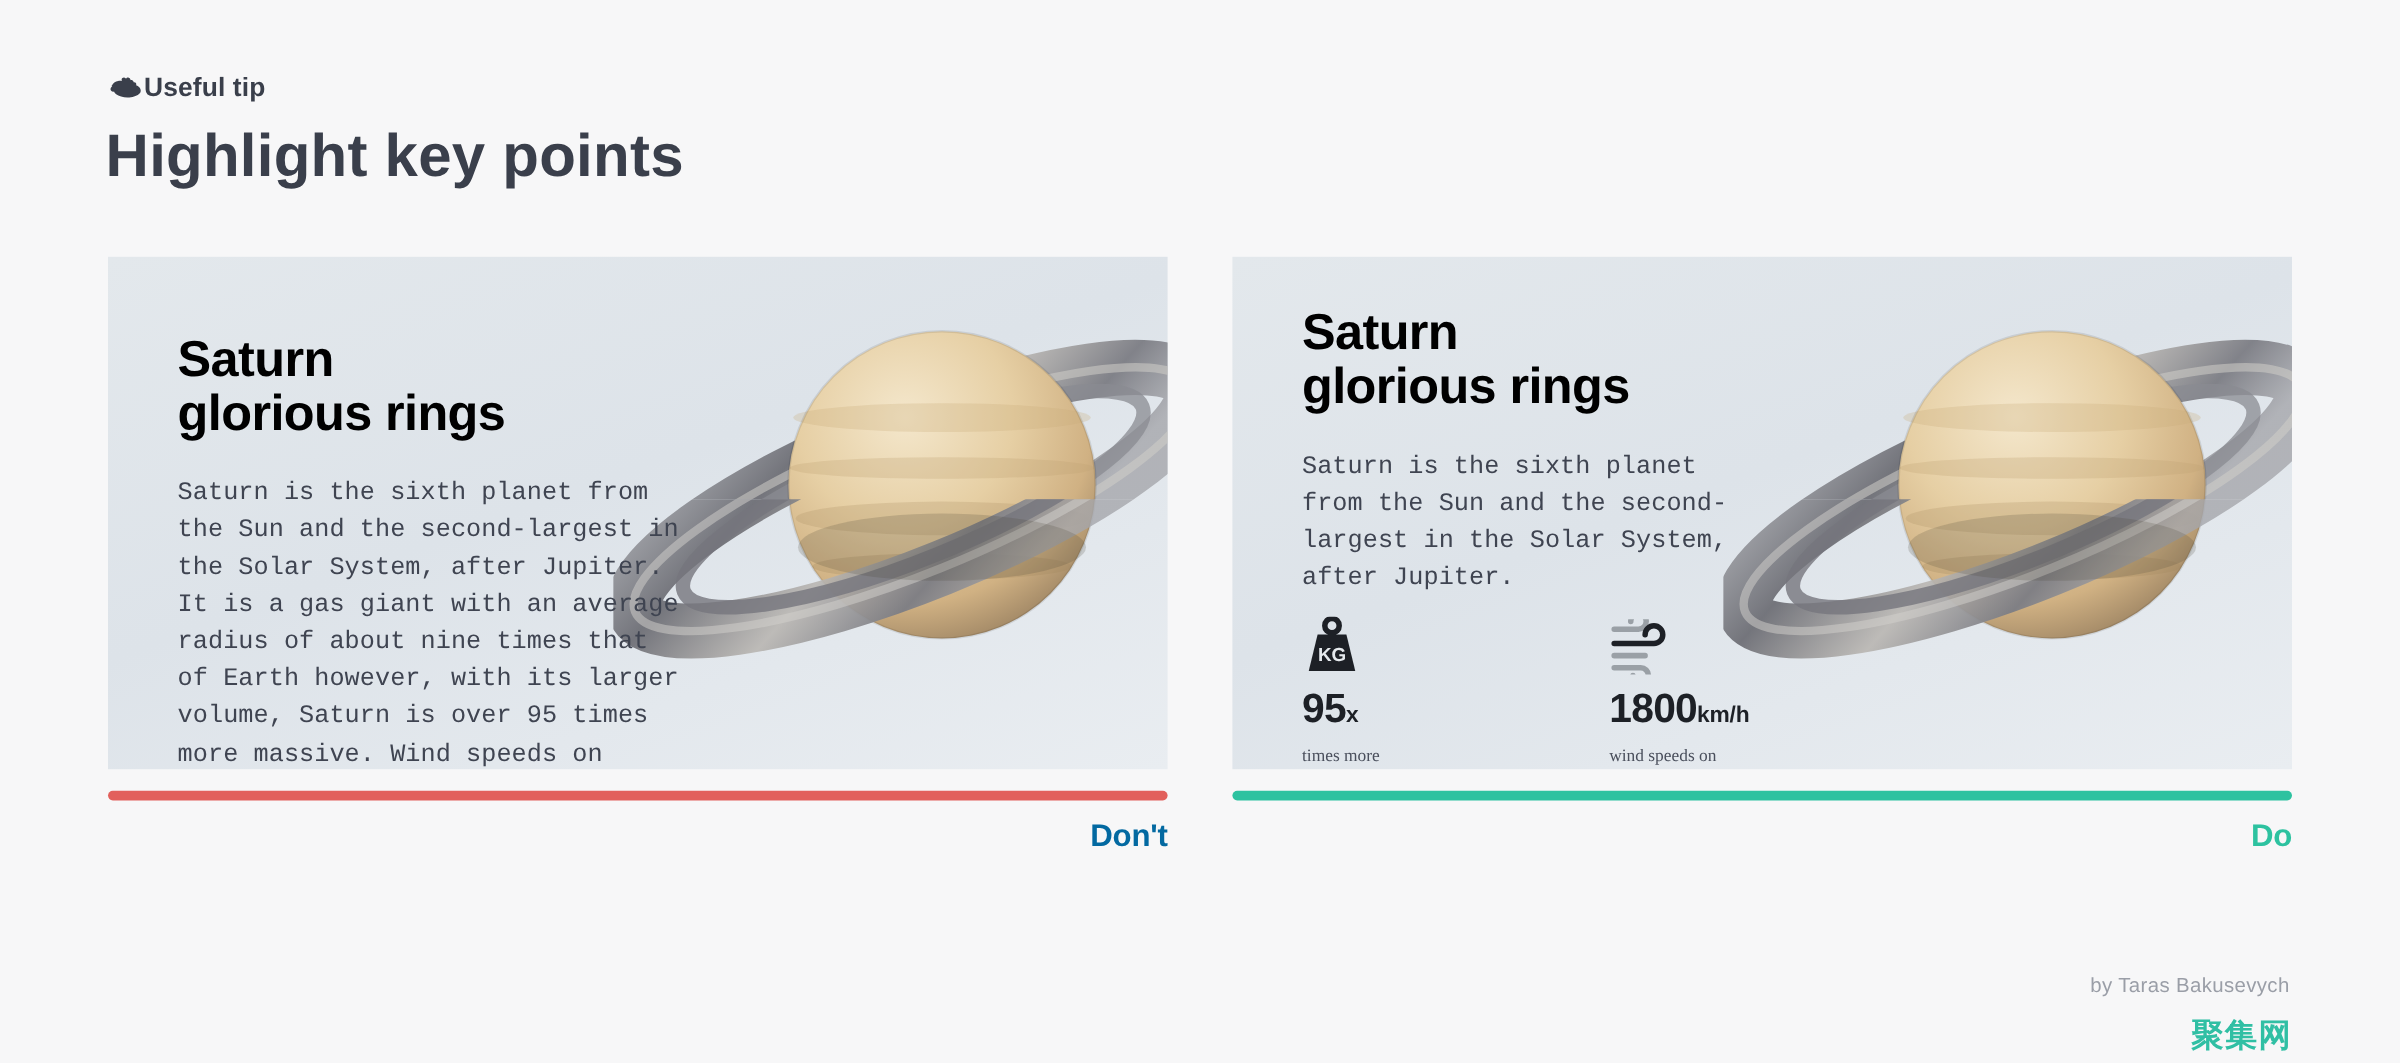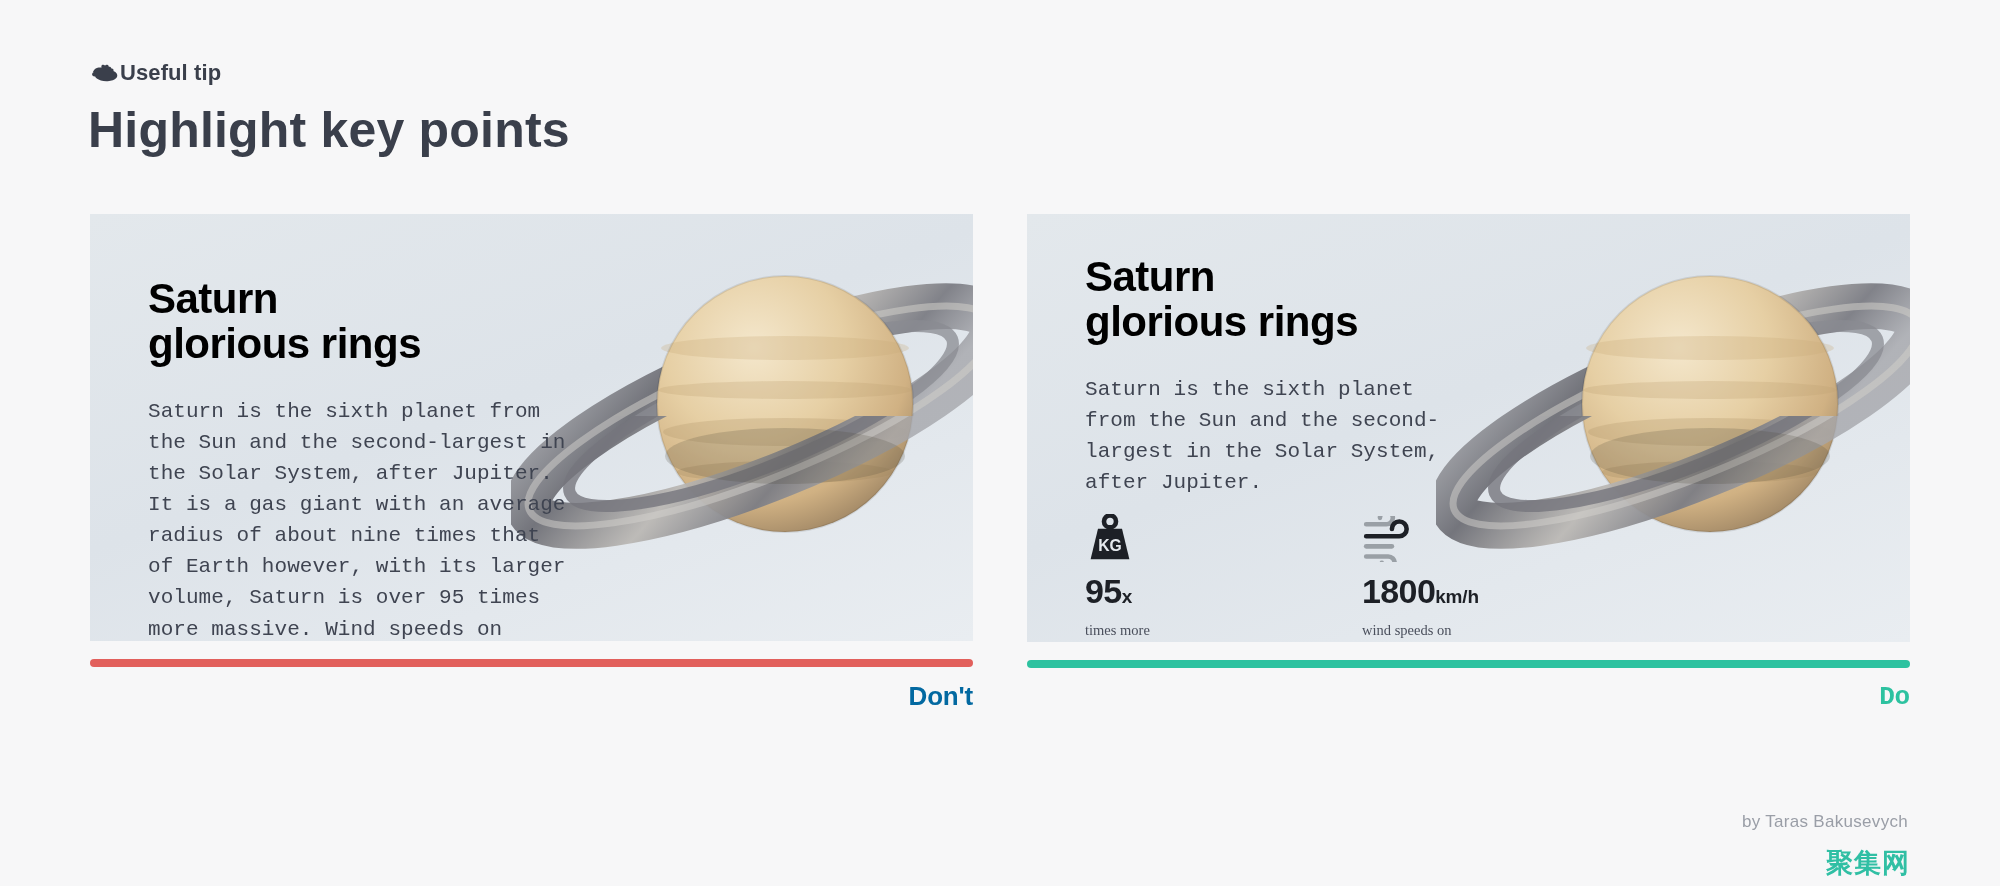--- a/index.html
+++ b/index.html
@@ -59,42 +59,42 @@
   .card-body {
     position: absolute; color: #3f4451;
     font-size: 21px; line-height: 1.48; letter-spacing: .05px; font-family: Liberation Mono, monospace;
   }
   .card-body.l { left: 58px; top: 182px; width: 420px; }
   .card-body.r { left: 58px; top: 160px; width: 380px; }
 
   
   .stats {
     position: absolute; left: 58px; top: 294px;
-    display: flex; gap: 87px;
+    display: flex; gap: 66px;
   }
   .stat { width: 190px; }
   .stat-icon { height: 54px; display: flex; align-items: flex-end; margin-bottom: 12px; }
   .stat-value {
     font-size: 34px; font-weight: 800; color: #1d2026;
     letter-spacing: -0.6px; line-height: 1; display: flex; align-items: baseline;
   }
   .stat-unit { font-size: 19px; font-weight: 800; letter-spacing: -0.2px; }
   .stat-caption {
     margin-top: 12px; font-size: 14.5px; line-height: 1.42; color: #4a4f5c; font-family: Liberation Serif, serif;
   }
 
   
   .bar { height: 9px; border-radius: 6px; margin-top: 18px; width: 883px; }
   .bar.dont { background: #e2605c; }
   .bar.do   { background: #2dc2a0; }
   .verdict {
     margin-top: 14px; font-size: 26px; font-weight: 800; letter-spacing: -0.2px;
   }
   .verdict.dont { color: #0369a1; text-align: right; }
-  .verdict.do   { color: #2dc2a0; text-align: right; font-family: Liberation Mono, monospace; }
+  .verdict.do   { color: #2dc2a0; text-align: right; }
 
   .credit {
     position: absolute; right: 92px; top: 812px;
     font-size: 17px; color: #9a9ea7; letter-spacing: .3px;
   }
   .watermark {
     position: absolute; right: 90px; top: 845px;
     font-size: 27px; font-weight: 800; color: #30bfa4;
     letter-spacing: 1px;
     text-align: center;

